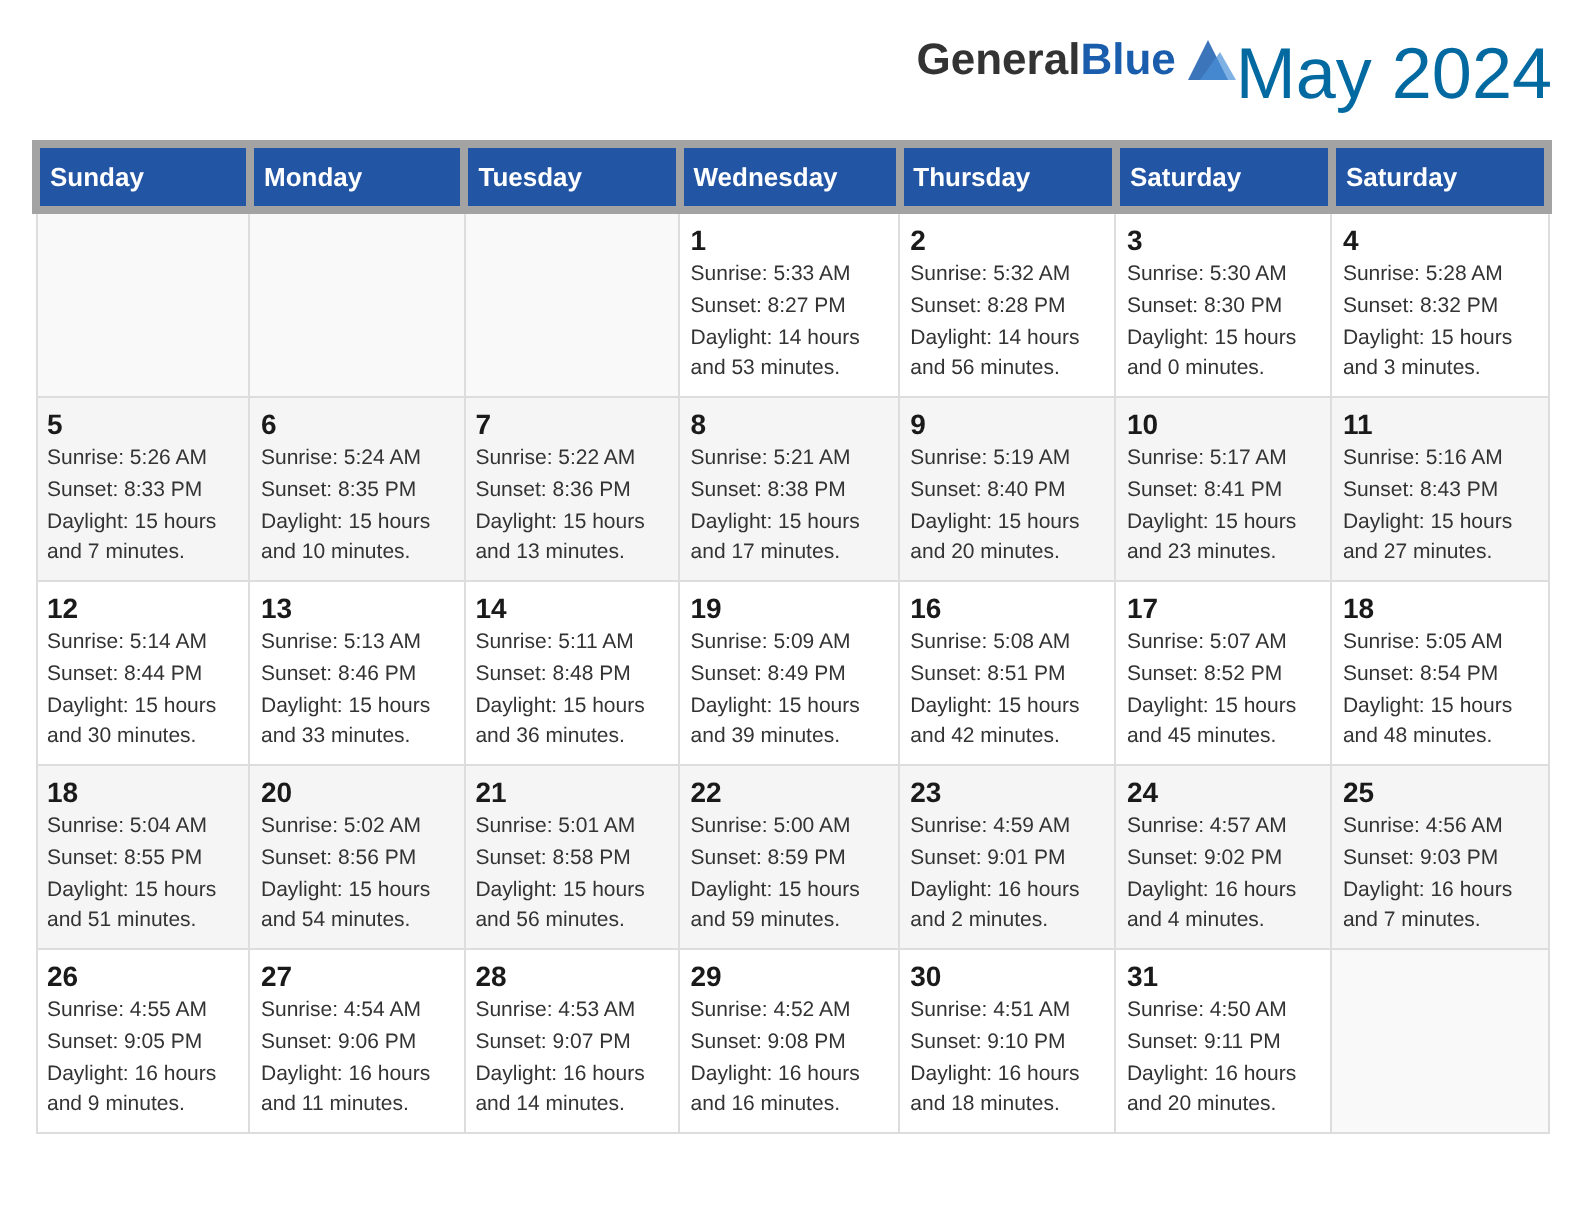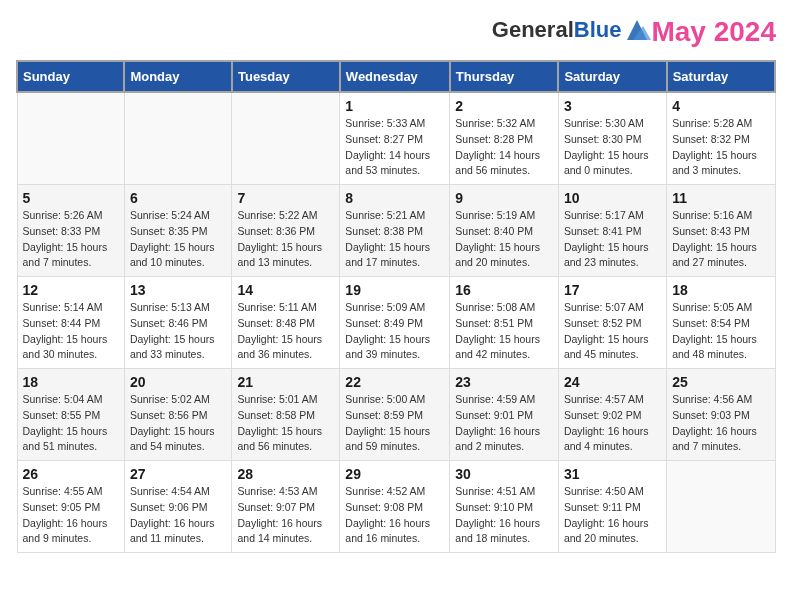--- a/index.html
+++ b/index.html
@@ -29,43 +29,43 @@
     .logo-blue { color: #1a5dad; }
     .logo-icon {
       width: 28px;
       height: 28px;
       margin-left: 2px;
     }
     .title-block {
       text-align: right;
     }
     .main-title {
-      font-size: 28px;
-      font-weight: bold;
-      color: #ec4899;
+      font-size: 36px;
+      font-weight: normal;
+      color: #0369a1;
     }
     .subtitle {
       font-size: 16px;
       color: #333;
     }
     table {
       width: 100%;
       border-collapse: collapse;
       font-size: 11px;
     }
     thead tr {
       background-color: #2255a4;
       color: #fff;
     }
     thead th {
       padding: 7px 5px;
       text-align: left;
       font-size: 13px;
       font-weight: bold;
-      border: 2px solid #a3a3a3;
+      border: 4px solid #a3a3a3;
     }
     tbody tr {
       border-bottom: 1px solid #ccc;
     }
     tbody td {
       vertical-align: top;
       padding: 5px;
       border: 1px solid #ddd;
       width: 113px;
       min-height: 80px;

